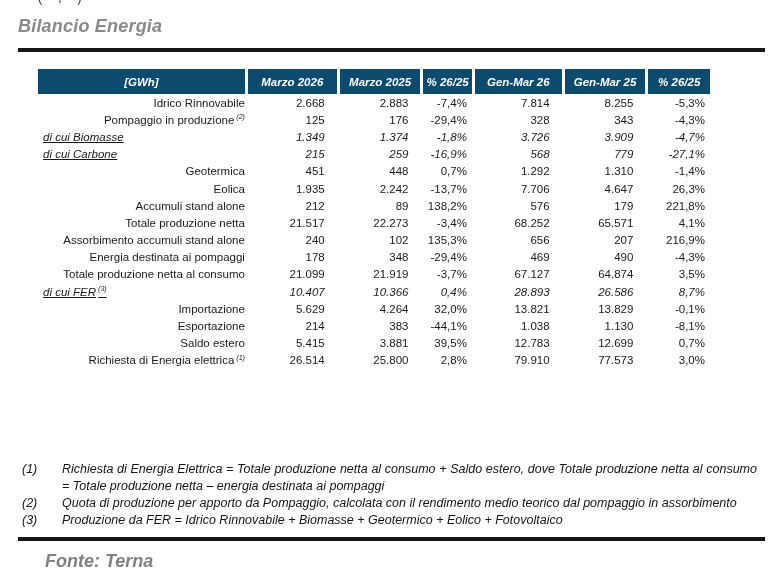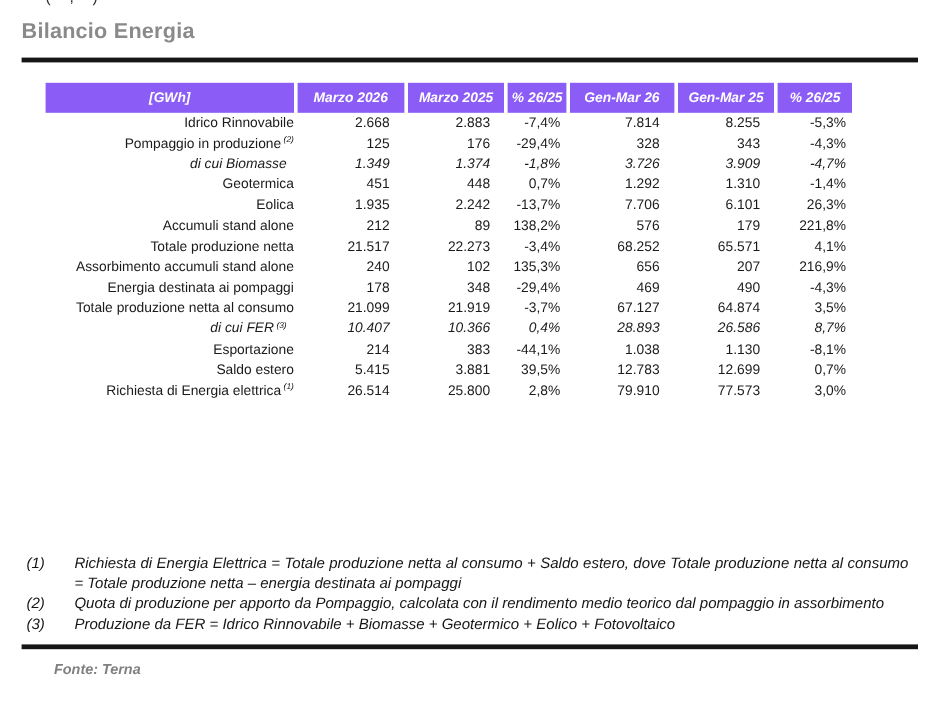--- a/index.html
+++ b/index.html
@@ -12,58 +12,58 @@
   }
 
   
   .top-frag {
     position: absolute; left: 38px; top: -10px; height: 16px;
     overflow: hidden; font-size: 13px; color: #333; letter-spacing: 6px;
   }
 
   .page-title {
     position: absolute; left: 18px; top: 16px;
-    font-size: 18px; font-weight: bold; color: #8a8a8a; letter-spacing: 0.2px;
+    font-size: 18px; font-weight: bold; color: #8a8a8a; letter-spacing: 0.2px; font-style: italic;
   }
   .rule { position: absolute; left: 18px; width: 747px; height: 4px; background: #161616; }
   .rule-top { top: 48px; }
   .rule-bottom { top: 537px; }
 
   .table-wrap { position: absolute; left: 35px; top: 69px; width: 678px; }
   table.energy {
     border-collapse: separate; border-spacing: 3px 0;
     width: 678px; table-layout: fixed;
     font-size: 11.5px;
   }
   thead th {
-    background: #8b5cf6; color: #ffffff;
+    background: #0c4a6e; color: #ffffff;
     font-weight: bold; font-style: italic;
     height: 25px; text-align: center; vertical-align: middle;
     font-size: 11.5px;
   }
   tbody td { height: 17.2px; vertical-align: middle; white-space: nowrap; }
   td.label-cell { text-align: right; padding-left: 5px; }
   td.num-cell { text-align: right; padding-right: 12px; }
   td.num-cell.pct { padding-right: 5px; }
 
   tr.row-bold td { font-weight: normal; }
   tr.row-dicui td { font-style: italic; }
-  tr.row-dicui td.label-cell { text-align: right; padding-right: 6px; }
+  tr.row-dicui td.label-cell { text-align: left; padding-right: 6px; text-decoration: underline; }
   tr.row-indent td.label-cell { padding-left: 10px; }
 
   sup.fn-ref { font-size: 7px; font-style: italic; vertical-align: super; line-height: 0; margin-left: 2px; }
 
   .footnotes { position: absolute; left: 22px; top: 461px; width: 740px; }
   .footnote { display: flex; align-items: flex-start; font-style: italic; font-size: 12.5px; line-height: 17px; color: #151515; }
   .footnote .fn-num { width: 40px; flex: 0 0 40px; }
   .footnote .fn-text { flex: 1; max-width: 695px; text-align: justify; }
 
   .source-line {
     position: absolute; left: 45px; top: 551px;
-    font-size: 12px; font-weight: bold; font-style: italic; color: #808080;
+    font-size: 18px; font-weight: bold; font-style: italic; color: #808080;
   }
 </style>
 </head>
 <body>
 
 <div class="top-frag">( ,  )</div>
 
 <div class="page-title">Bilancio Energia</div>
 
 <div class="rule rule-top"></div>
@@ -111,36 +111,45 @@
         </tr>
         <tr class="row-dicui">
           <td class="label-cell"><span>di cui Biomasse</span></td>
           <td class="num-cell">1.349</td>
           <td class="num-cell">1.374</td>
           <td class="num-cell pct">-1,8%</td>
           <td class="num-cell">3.726</td>
           <td class="num-cell">3.909</td>
           <td class="num-cell pct">-4,7%</td>
         </tr>
+        <tr class="row-dicui">
+          <td class="label-cell"><span>di cui Carbone</span></td>
+          <td class="num-cell">215</td>
+          <td class="num-cell">259</td>
+          <td class="num-cell pct">-16,9%</td>
+          <td class="num-cell">568</td>
+          <td class="num-cell">779</td>
+          <td class="num-cell pct">-27,1%</td>
+        </tr>
         <tr class="row-normal">
           <td class="label-cell"><span>Geotermica</span></td>
           <td class="num-cell">451</td>
           <td class="num-cell">448</td>
           <td class="num-cell pct">0,7%</td>
           <td class="num-cell">1.292</td>
           <td class="num-cell">1.310</td>
           <td class="num-cell pct">-1,4%</td>
         </tr>
         <tr class="row-normal">
           <td class="label-cell"><span>Eolica</span></td>
           <td class="num-cell">1.935</td>
           <td class="num-cell">2.242</td>
           <td class="num-cell pct">-13,7%</td>
           <td class="num-cell">7.706</td>
-          <td class="num-cell">6.101</td>
+          <td class="num-cell">4.647</td>
           <td class="num-cell pct">26,3%</td>
         </tr>
         <tr class="row-normal">
           <td class="label-cell"><span>Accumuli stand alone</span></td>
           <td class="num-cell">212</td>
           <td class="num-cell">89</td>
           <td class="num-cell pct">138,2%</td>
           <td class="num-cell">576</td>
           <td class="num-cell">179</td>
           <td class="num-cell pct">221,8%</td>
@@ -182,20 +191,29 @@
           <td class="num-cell pct">3,5%</td>
         </tr>
         <tr class="row-dicui">
           <td class="label-cell"><span>di cui FER</span><sup class="fn-ref">(3)</sup></td>
           <td class="num-cell">10.407</td>
           <td class="num-cell">10.366</td>
           <td class="num-cell pct">0,4%</td>
           <td class="num-cell">28.893</td>
           <td class="num-cell">26.586</td>
           <td class="num-cell pct">8,7%</td>
+        </tr>
+        <tr class="row-indent">
+          <td class="label-cell"><span>Importazione</span></td>
+          <td class="num-cell">5.629</td>
+          <td class="num-cell">4.264</td>
+          <td class="num-cell pct">32,0%</td>
+          <td class="num-cell">13.821</td>
+          <td class="num-cell">13.829</td>
+          <td class="num-cell pct">-0,1%</td>
         </tr>
         <tr class="row-indent">
           <td class="label-cell"><span>Esportazione</span></td>
           <td class="num-cell">214</td>
           <td class="num-cell">383</td>
           <td class="num-cell pct">-44,1%</td>
           <td class="num-cell">1.038</td>
           <td class="num-cell">1.130</td>
           <td class="num-cell pct">-8,1%</td>
         </tr>

